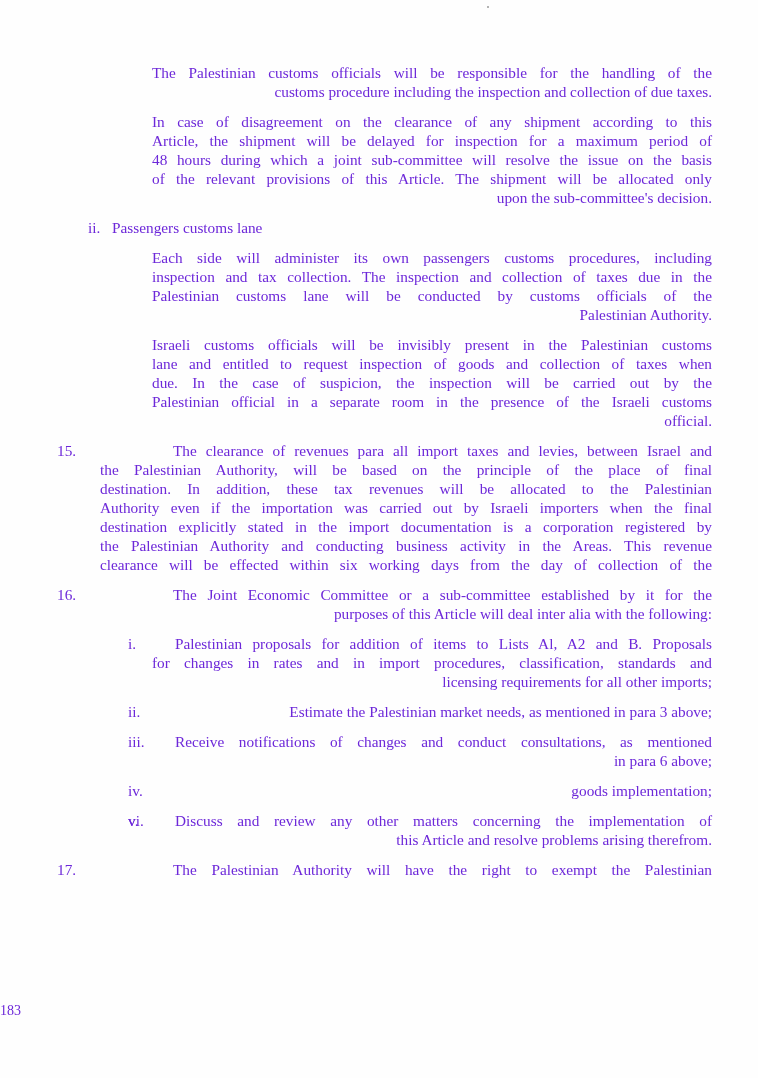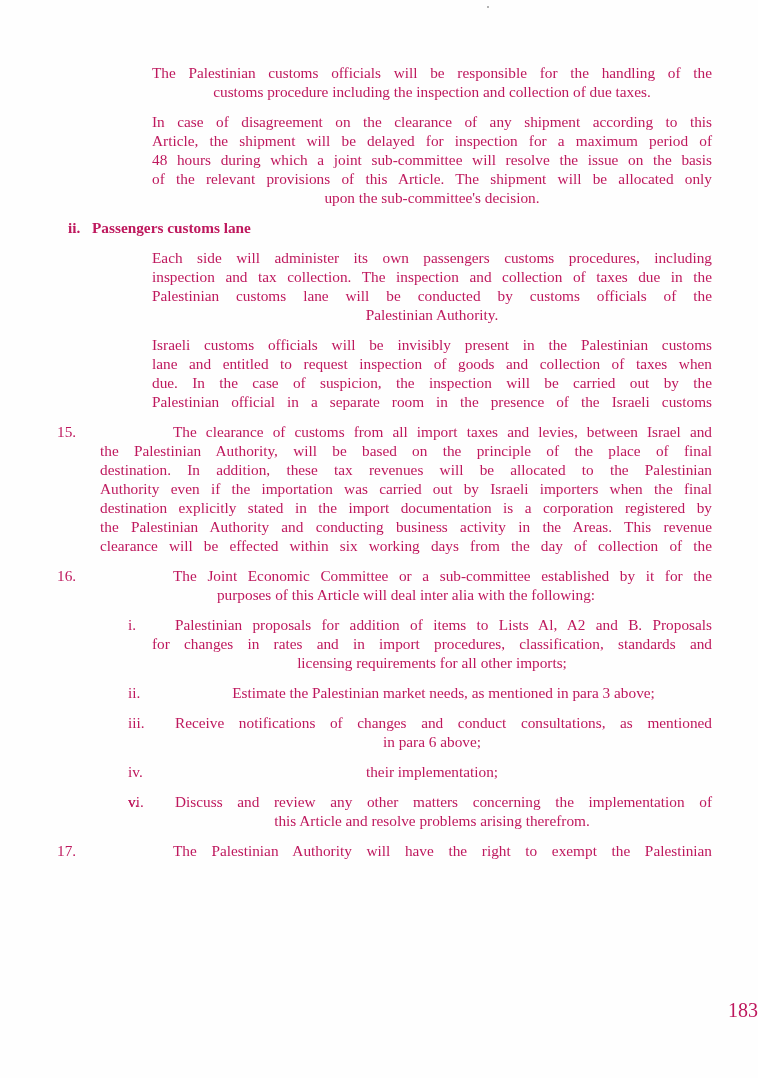--- a/index.html
+++ b/index.html
@@ -2,45 +2,45 @@
 <html><head>
 <meta charset="utf-8">
 <style>
   html, body { margin: 0; padding: 0; background: #e9e9e9; }
   .page {
     position: relative;
     width: 758px;
     height: 1078px;
     margin: 0 auto;
     background: #fefefe;
-    color: #be185d;
+    color: #6d28d9;
     font-family: "Liberation Serif", "DejaVu Serif", serif;
     font-size: 15.3px;
     line-height: 19px;
     overflow: hidden;
   }
   .content { position: absolute; top: 63px; left: 0; right: 0; }
   .block { position: relative; margin-bottom: 11px; }
   .block.plain    { margin-left: 152px; width: 560px; }
   .block.numbered { margin-left: 100px; width: 612px; }
   .block.roman    { margin-left: 152px; width: 560px; }
-  .block.heading  { margin-left: 68px; font-weight: bold; }
+  .block.heading  { margin-left: 88px; }
   .marker { display: inline-block; }
   .numbered > .marker { position: absolute; left: -43px; top: 0; }
   .roman    > .marker { position: absolute; left: -24px; top: 0; }
   .heading  > .marker { width: 24px; }
-  .line { text-align: center; }
+  .line { text-align: right; }
   .line.j { text-align: justify; text-align-last: justify; }
   .numbered .line.first { padding-left: 73px; }
   .roman    .line.first { padding-left: 23px; }
   .page-number {
     position: absolute;
     top: 1001px; left: 0; right: 0;
-    text-align: right;
-    font-size: 20px;
+    text-align: left;
+    font-size: 14px;
   }
   .speck {
     position: absolute;
     top: 6px; left: 487px;
     width: 2px; height: 2px;
     background: #9a9a9a;
     border-radius: 50%;
   }
 </style>
 </head>
@@ -65,24 +65,25 @@
         <div class="line j first">Each side will administer its own passengers customs procedures, including</div>
         <div class="line j">inspection and tax collection. The inspection and collection of taxes due in the</div>
         <div class="line j">Palestinian customs lane will be conducted by customs officials of the</div>
         <div class="line">Palestinian Authority.</div>
       </div>
       <div class="block plain">
         <div class="line j first">Israeli customs officials will be invisibly present in the Palestinian customs</div>
         <div class="line j">lane and entitled to request inspection of goods and collection of taxes when</div>
         <div class="line j">due. In the case of suspicion, the inspection will be carried out by the</div>
         <div class="line j">Palestinian official in a separate room in the presence of the Israeli customs</div>
+        <div class="line">official.</div>
       </div>
       <div class="block numbered">
         <span class="marker">15.</span>
-        <div class="line j first">The clearance of customs from all import taxes and levies, between Israel and</div>
+        <div class="line j first">The clearance of revenues para all import taxes and levies, between Israel and</div>
         <div class="line j">the Palestinian Authority, will be based on the principle of the place of final</div>
         <div class="line j">destination. In addition, these tax revenues will be allocated to the Palestinian</div>
         <div class="line j">Authority even if the importation was carried out by Israeli importers when the final</div>
         <div class="line j">destination explicitly stated in the import documentation is a corporation registered by</div>
         <div class="line j">the Palestinian Authority and conducting business activity in the Areas. This revenue</div>
         <div class="line j">clearance will be effected within six working days from the day of collection of the</div>
       </div>
       <div class="block numbered">
         <span class="marker">16.</span>
         <div class="line j first">The Joint Economic Committee or a sub-committee established by it for the</div>
@@ -98,21 +99,21 @@
         <span class="marker">ii.</span>
         <div class="line first">Estimate the Palestinian market needs, as mentioned in para 3 above;</div>
       </div>
       <div class="block roman">
         <span class="marker">iii.</span>
         <div class="line j first">Receive notifications of changes and conduct consultations, as mentioned</div>
         <div class="line">in para 6 above;</div>
       </div>
       <div class="block roman">
         <span class="marker">iv.</span>
-        <div class="line">their implementation;</div>
+        <div class="line">goods implementation;</div>
       </div>
       <div class="block roman">
         <span class="marker">v.</span>
       </div>
       <div class="block roman">
         <span class="marker">vi.</span>
         <div class="line j first">Discuss and review any other matters concerning the implementation of</div>
         <div class="line">this Article and resolve problems arising therefrom.</div>
       </div>
       <div class="block numbered">

